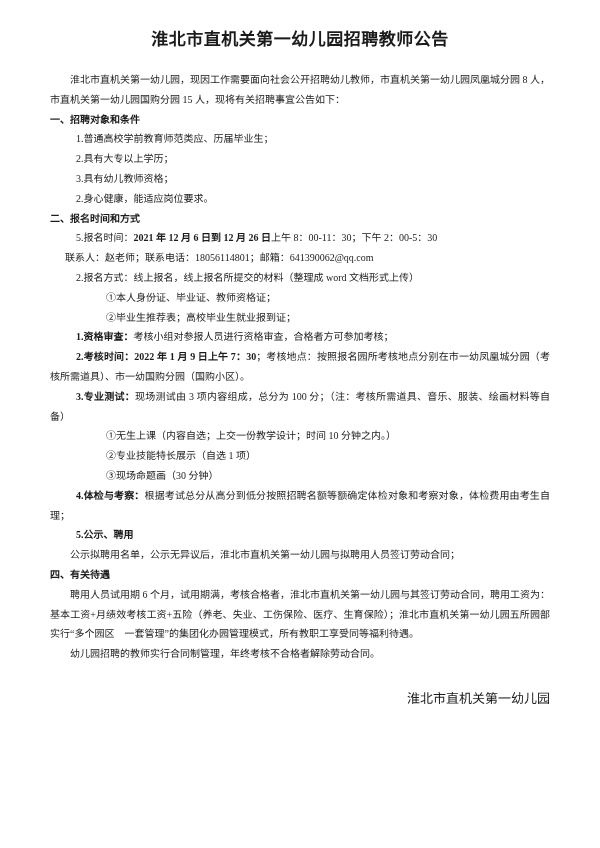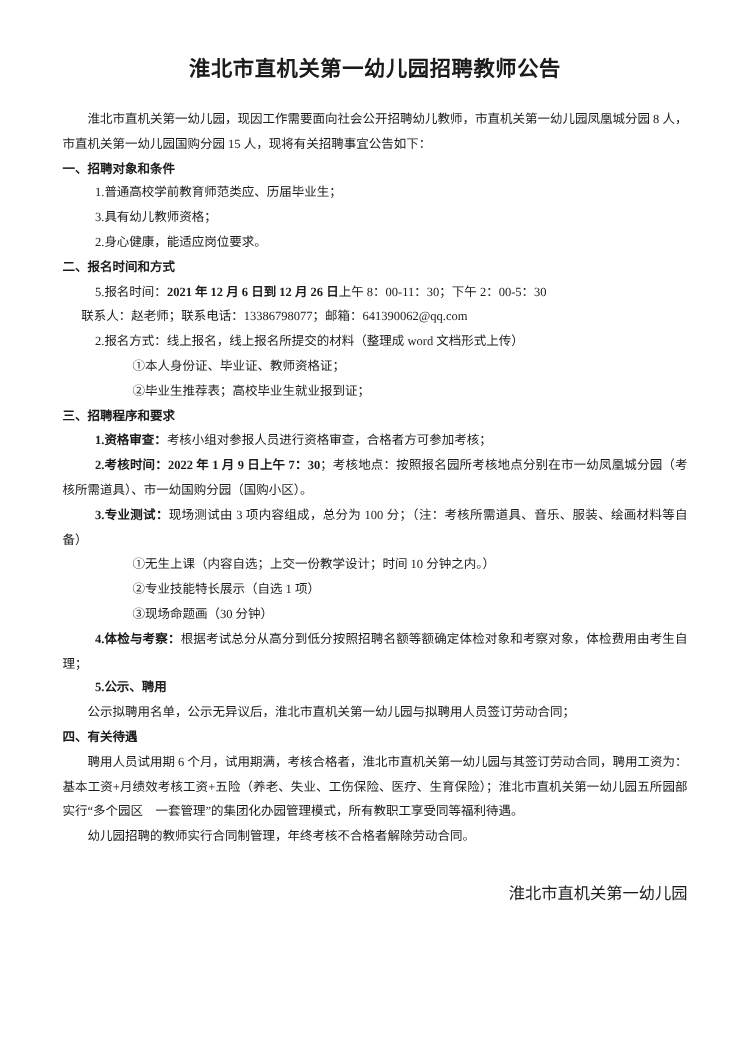--- a/index.html
+++ b/index.html
@@ -5,21 +5,21 @@
   html, body {
     margin: 0;
     padding: 0;
     background: #ffffff;
   }
   .page {
     position: relative;
     width: 600px;
     height: 848px;
     box-sizing: border-box;
-    padding: 44px 50px 0 50px;
+    padding: 28px 50px 0 50px;
     background: #ffffff;
     color: #1b1b1b;
     font-family: "Liberation Serif", "DejaVu Serif", serif;
     overflow: hidden;
   }
   .doc-title {
     margin: 0 0 18px 0;
     font-size: 17px;
     font-weight: bold;
     text-align: center;
@@ -52,29 +52,29 @@
 </head>
 <body>
 
 <div class="page">
   <h1 class="doc-title">淮北市直机关第一幼儿园招聘教师公告</h1>
 
   <div class="doc-body">
       <p class="blk style-intro"><span>淮北市直机关第一幼儿园，现因工作需要面向社会公开招聘幼儿教师，市直机关第一幼儿园凤凰城分园 8 人，市直机关第一幼儿园国购分园 15 人，现将有关招聘事宜公告如下：</span></p>
       <p class="blk style-heading"><span>一、招聘对象和条件</span></p>
       <p class="blk style-item"><span>1.普通高校学前教育师范类应、历届毕业生；</span></p>
+      <p class="blk style-item"><span>2.具有大专以上学历；</span></p>
       <p class="blk style-item"><span>3.具有幼儿教师资格；</span></p>
       <p class="blk style-item"><span>2.身心健康，能适应岗位要求。</span></p>
       <p class="blk style-heading"><span>二、报名时间和方式</span></p>
       <p class="blk style-item"><span>5.报名时间：</span><span class="bold">2021 年 12 月 6 日到 12 月 26 日</span><span>上午 8：00-11：30；下午 2：00-5：30</span></p>
-      <p class="blk style-contact"><span>联系人：赵老师；联系电话：13386798077；邮箱：641390062@qq.com</span></p>
+      <p class="blk style-contact"><span>联系人：赵老师；联系电话：18056114801；邮箱：641390062@qq.com</span></p>
       <p class="blk style-item"><span>2.报名方式：线上报名，线上报名所提交的材料（整理成 word 文档形式上传）</span></p>
       <p class="blk style-sub"><span>①本人身份证、毕业证、教师资格证；</span></p>
       <p class="blk style-sub"><span>②毕业生推荐表；高校毕业生就业报到证；</span></p>
-      <p class="blk style-heading"><span>三、招聘程序和要求</span></p>
       <p class="blk style-item"><span class="bold">1.资格审查：</span><span>考核小组对参报人员进行资格审查，合格者方可参加考核；</span></p>
       <p class="blk style-item"><span class="bold">2.考核时间：2022 年 1 月 9 日上午 7：30</span><span>；考核地点：按照报名园所考核地点分别在市一幼凤凰城分园（考核所需道具）、市一幼国购分园（国购小区）。</span></p>
       <p class="blk style-item"><span class="bold">3.专业测试：</span><span>现场测试由 3 项内容组成，总分为 100 分；（注：考核所需道具、音乐、服装、绘画材料等自备）</span></p>
       <p class="blk style-sub"><span>①无生上课（内容自选；上交一份教学设计；时间 10 分钟之内。）</span></p>
       <p class="blk style-sub"><span>②专业技能特长展示（自选 1 项）</span></p>
       <p class="blk style-sub"><span>③现场命题画（30 分钟）</span></p>
       <p class="blk style-item"><span class="bold">4.体检与考察：</span><span>根据考试总分从高分到低分按照招聘名额等额确定体检对象和考察对象，体检费用由考生自理；</span></p>
       <p class="blk style-item"><span class="bold">5.公示、聘用</span></p>
       <p class="blk style-para"><span>公示拟聘用名单，公示无异议后，淮北市直机关第一幼儿园与拟聘用人员签订劳动合同；</span></p>
       <p class="blk style-heading"><span>四、有关待遇</span></p>

